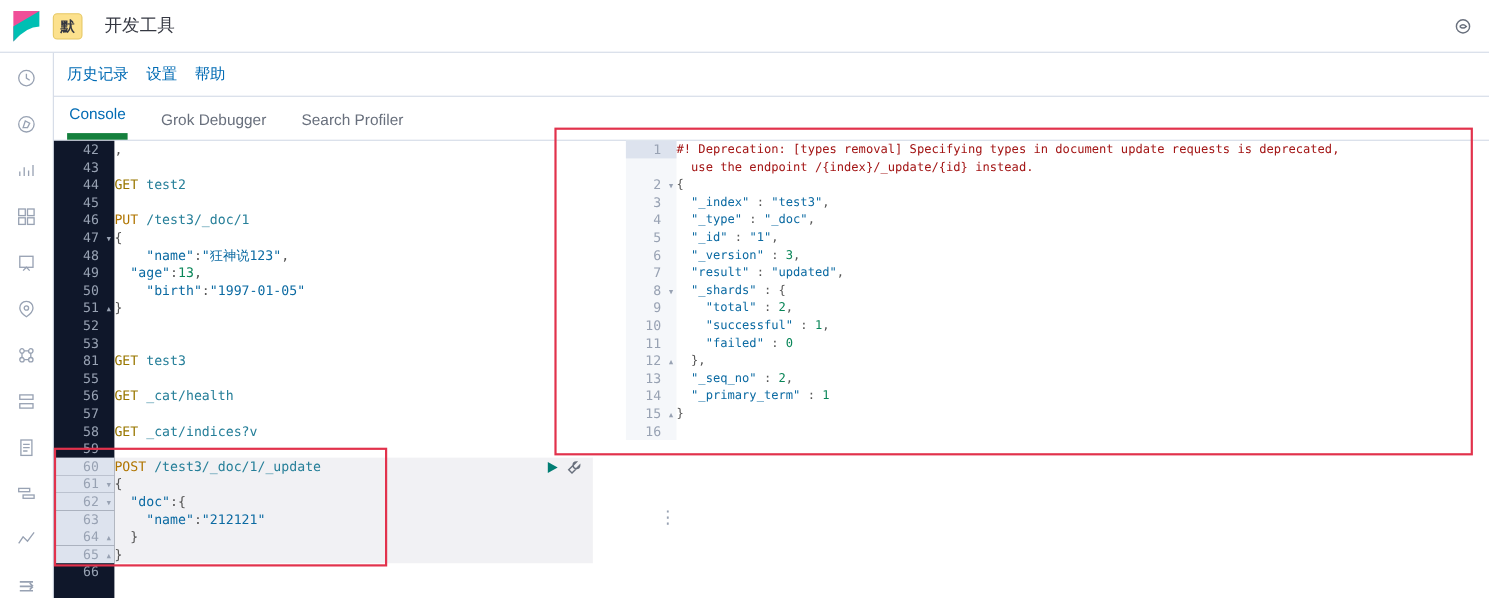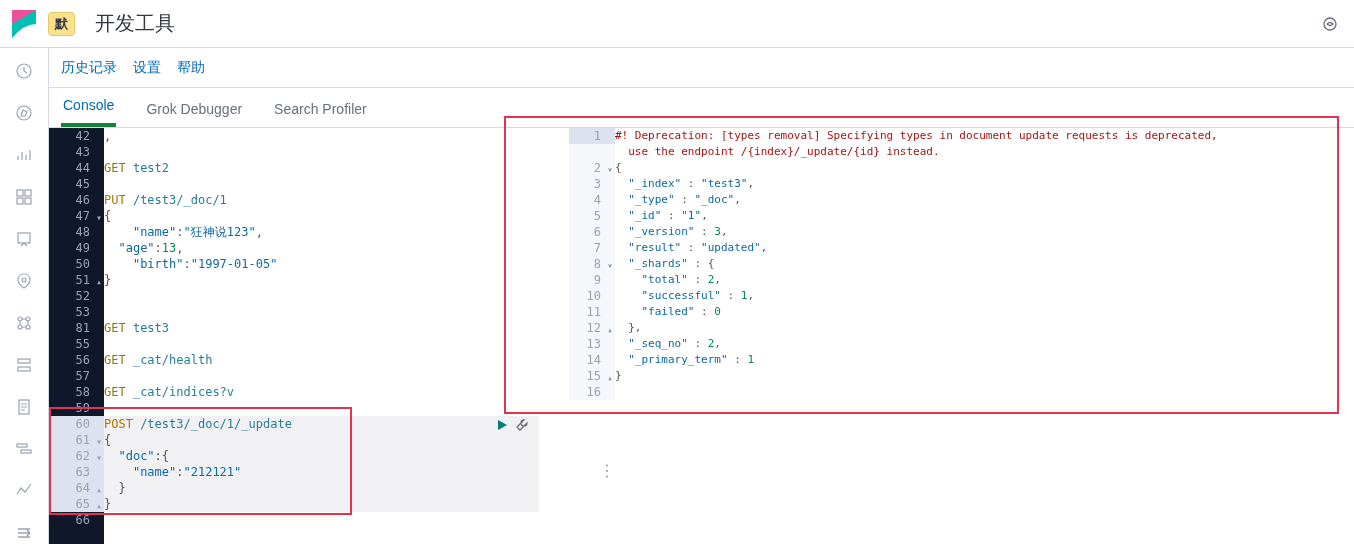--- a/index.html
+++ b/index.html
@@ -1,35 +1,35 @@
 <!DOCTYPE html>
 <html><head>
 <meta charset="utf-8">
 <style>
 * { margin: 0; padding: 0; box-sizing: border-box; }
 body { font-family: -apple-system, BlinkMacSystemFont, "Segoe UI", Helvetica, Arial, sans-serif; font-size: 14px; color: #343741; background: #fff; width: 1354px; height: 544px; overflow: hidden; }
 
 .header { height: 48px; border-bottom: 1px solid #d3dae6; display: flex; align-items: center; padding: 0 8px; }
 .logo { width: 32px; height: 32px; margin-right: 8px; display: flex; align-items: center; justify-content: center; }
 .badge { background: #fce18d; border: 1px solid #e6c865; border-radius: 4px; padding: 2px 6px; font-size: 13px; font-weight: bold; margin-right: 20px; }
-.header-title { font-size: 20px; }
+.header-title { font-size: 16px; }
 .header-spacer { flex: 1; }
 .header-icon { width: 32px; height: 32px; display: flex; align-items: center; justify-content: center; color: #69707d; cursor: pointer; }
 
 .main { display: flex; height: 496px; }
 .sidenav { width: 49px; border-right: 1px solid #d3dae6; display: flex; flex-direction: column; align-items: center; padding-top: 12px; gap: 20px; }
 .sidenav-icon { width: 24px; height: 24px; display: flex; align-items: center; justify-content: center; color: #98a2b3; cursor: pointer; }
 
 .content { flex: 1; display: flex; flex-direction: column; }
 .subheader { height: 40px; border-bottom: 1px solid #d3dae6; display: flex; align-items: center; padding: 0 12px; gap: 16px; }
 .subheader a { color: #006bb4; text-decoration: none; font-size: 14px; cursor: pointer; }
 
 .tabs { height: 40px; border-bottom: 1px solid #d3dae6; display: flex; align-items: flex-end; padding: 0 12px; gap: 28px; }
 .tab { padding: 10px 2px; color: #69707d; cursor: pointer; font-size: 14px; }
-.tab.active { color: #006bb4; border-bottom: 4px solid #15803d; font-weight: 500; text-align: right; }
+.tab.active { color: #006bb4; border-bottom: 6px solid #15803d; font-weight: 500; text-align: right; }
 
 .editor-area { flex: 1; display: flex; position: relative; }
 .left-pane { width: 490px; position: relative; }
 .right-pane { flex: 1; position: relative; }
 
 .gutter { position: absolute; left: 0; top: 0; width: 55px; background: #0f172a; height: 100%; font-family: Menlo, Monaco, Consolas, monospace; font-size: 12px; color: #98a2b3; }
 .gutter-line { height: 16px; line-height: 16px; text-align: right; padding-right: 14px; position: relative; }
 .gutter-fold { position: absolute; right: 2px; top: 2px; font-size: 10px; color: #98a2b3; }
 
 .code { position: absolute; left: 55px; top: 0; right: 0; font-family: Menlo, Monaco, Consolas, monospace; font-size: 12px; white-space: pre; }

